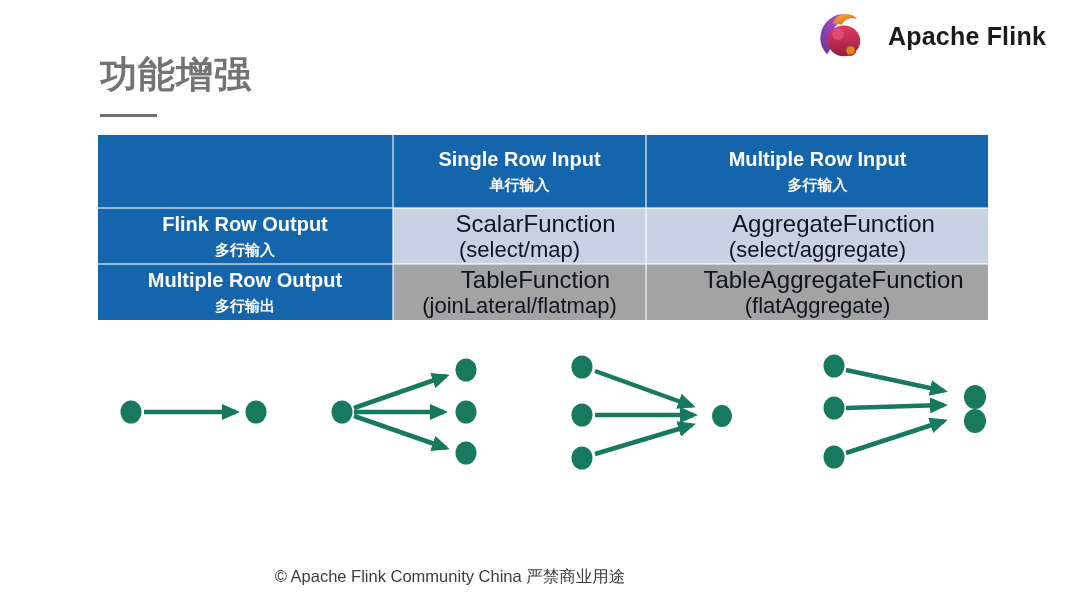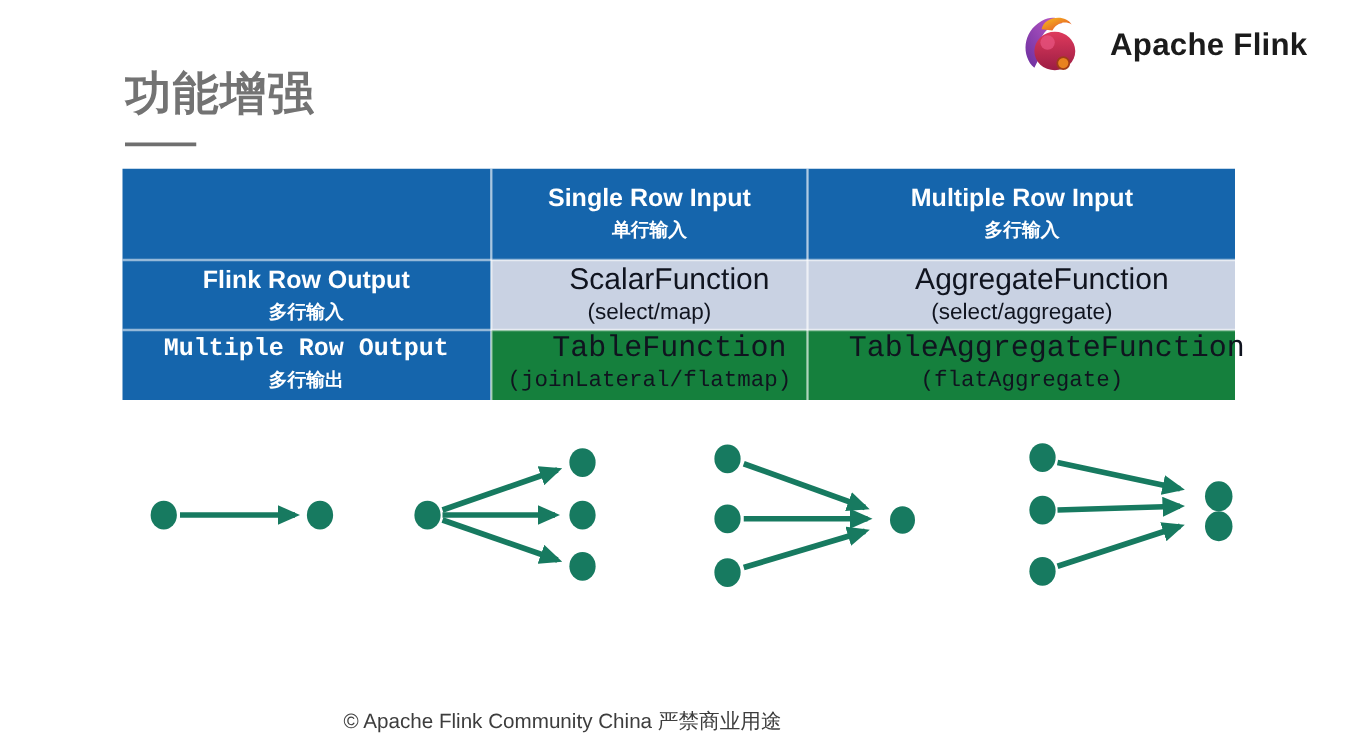--- a/index.html
+++ b/index.html
@@ -13,31 +13,31 @@
   .brand-text { font-size:25px; font-weight:bold; color:#1b1b1b; letter-spacing:0.2px; }
   
   .page-title { position:absolute; left:100px; top:50px; margin:0;
     font-size:37px; font-weight:bold; color:#737373; letter-spacing:1px; }
   .title-underline { position:absolute; left:100px; top:114px; width:57px; height:3px; background:#6f6f6f; }
   
   table.tbl { position:absolute; left:98px; top:135px; width:890px;
     border-collapse:collapse; table-layout:fixed; }
   .tbl td { border:2px solid rgba(255,255,255,0.55); text-align:center; vertical-align:middle; padding:0; }
   .tbl tr:first-child td { border-top:none; }
-  .tbl tr:last-child td { border-bottom:none;font-family:Liberation Mono, monospace; }
+  .tbl tr:last-child td { border-bottom:none; }
   .tbl tr td:first-child { border-left:none; }
   .tbl tr td:last-child { border-right:none;margin-top:15px; }
   .tbl .hd { background:#1565ac; color:#ffffff; font-weight:bold; }
   .tbl .hd .l1 { display:block; font-size:20px; line-height:26px; }
   .tbl .hd .l2 { display:block; font-size:15px; line-height:25px; }
   .tbl .c { color:#10141f; }
   .tbl .c .l1 { display:block; font-size:24px; line-height:26px;padding-left:32px; }
-  .tbl .c .l2 { display:block; font-size:18px; line-height:25px; }
+  .tbl .c .l2 { display:block; font-size:22px; line-height:25px; }
   .tbl .r1 { background:#c9d2e3; }
-  .tbl .r2 { background:#15803d; }
+  .tbl .r2 { background:#a3a3a3; }
   .row-head { height:73px; }
   .row-body { height:56px; }
   
   .diagrams { position:absolute; left:0; top:330px; width:1080px; height:190px; }
   .diagrams svg { position:absolute; left:0; top:0; }
   
   .footer { position:absolute; left:0; top:566px; width:900px; text-align:center;
     font-size:16.5px; color:#3d3d3d; }
 </style>
 </head>

